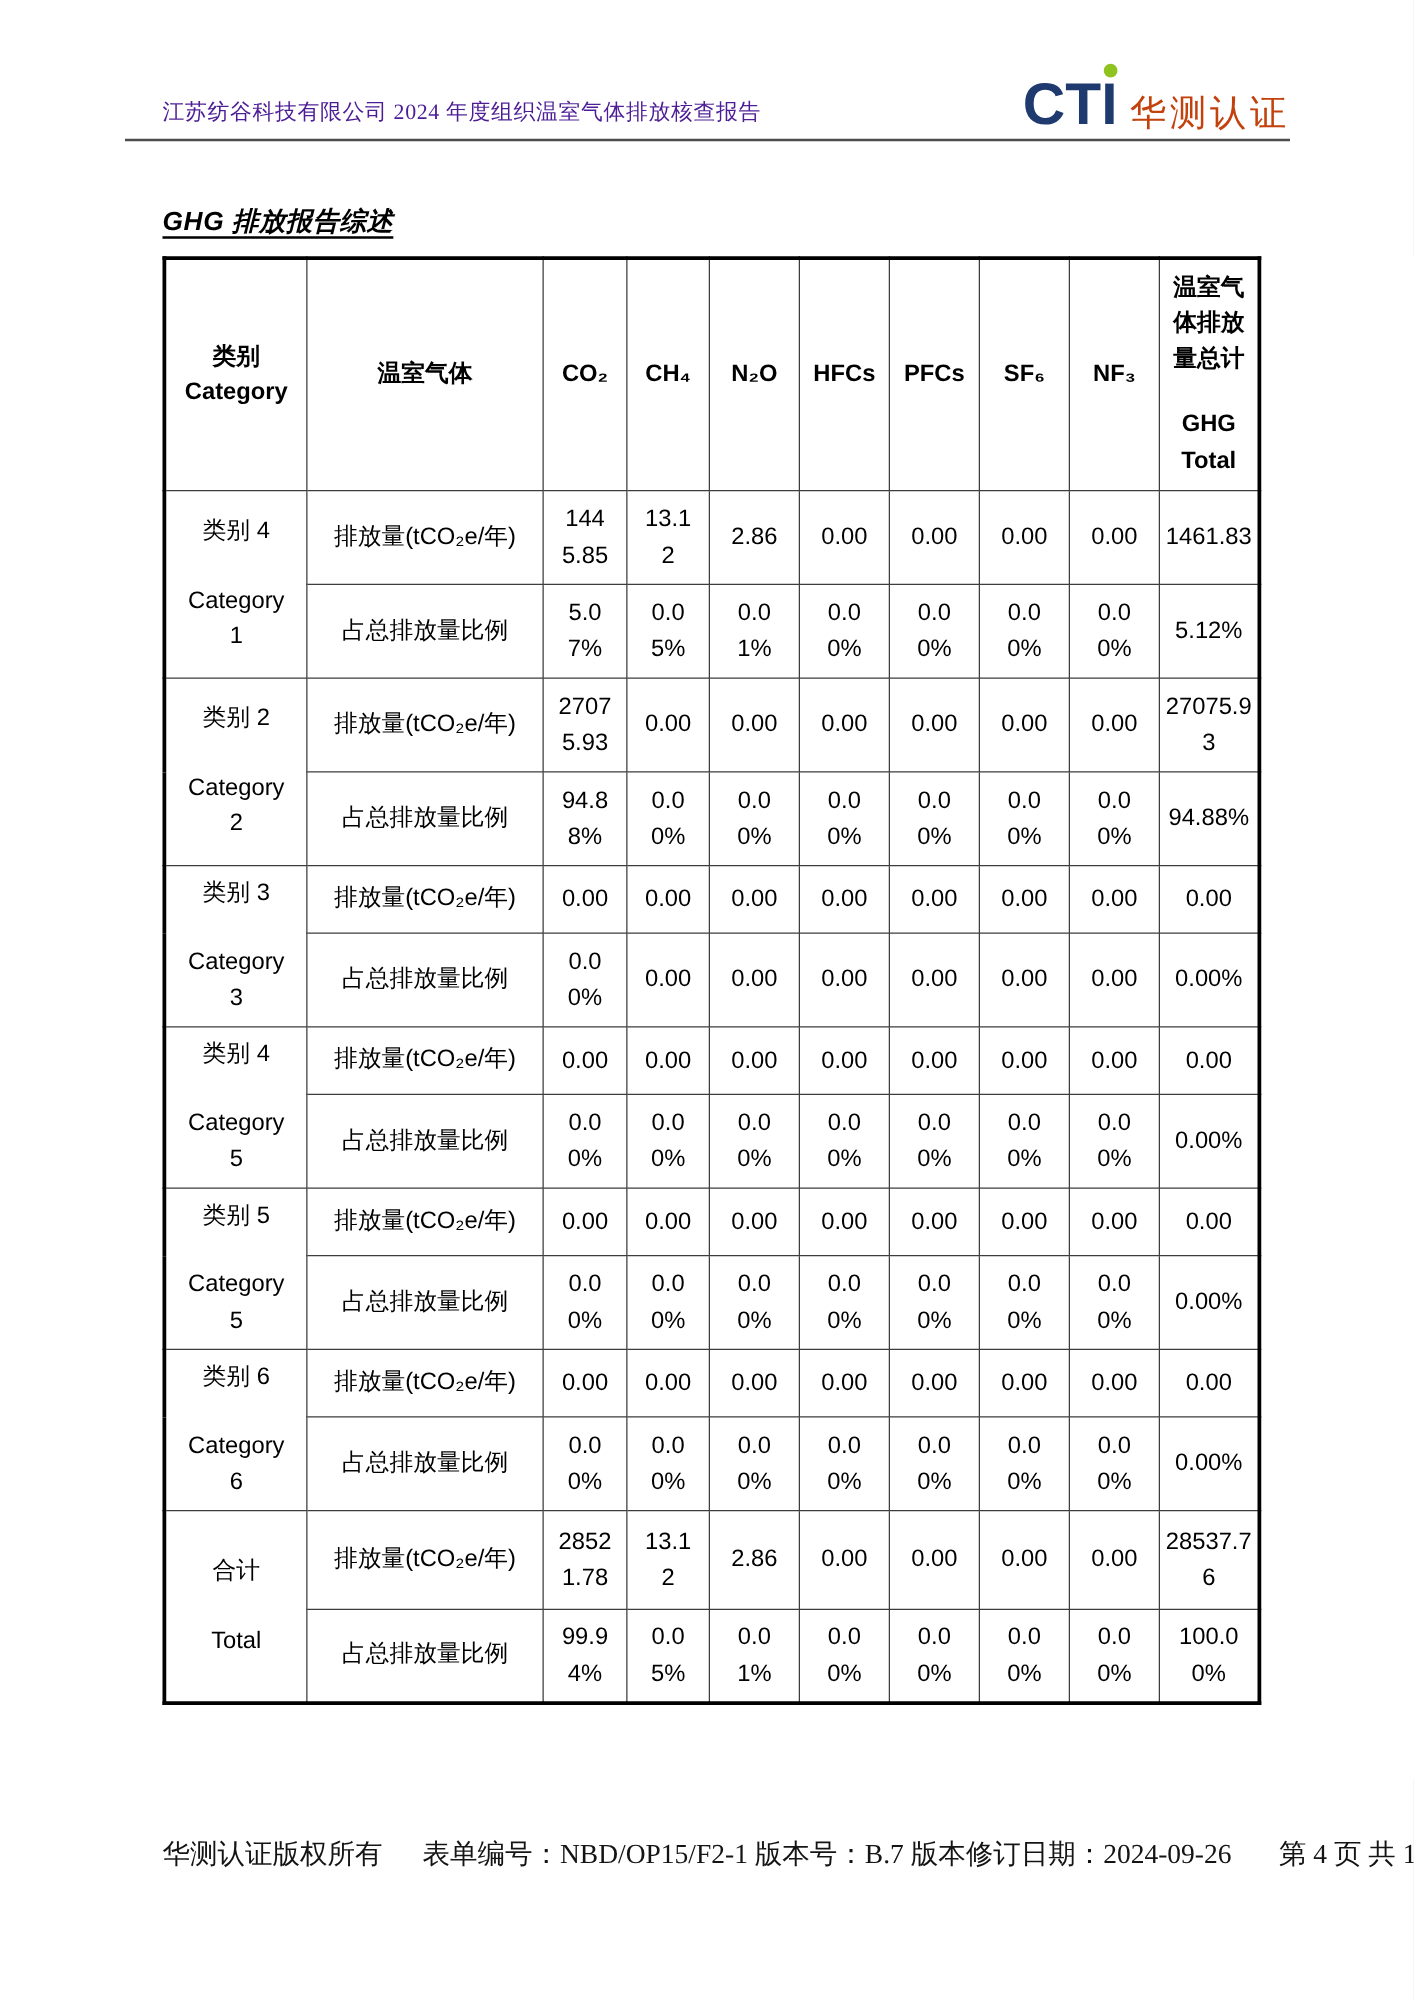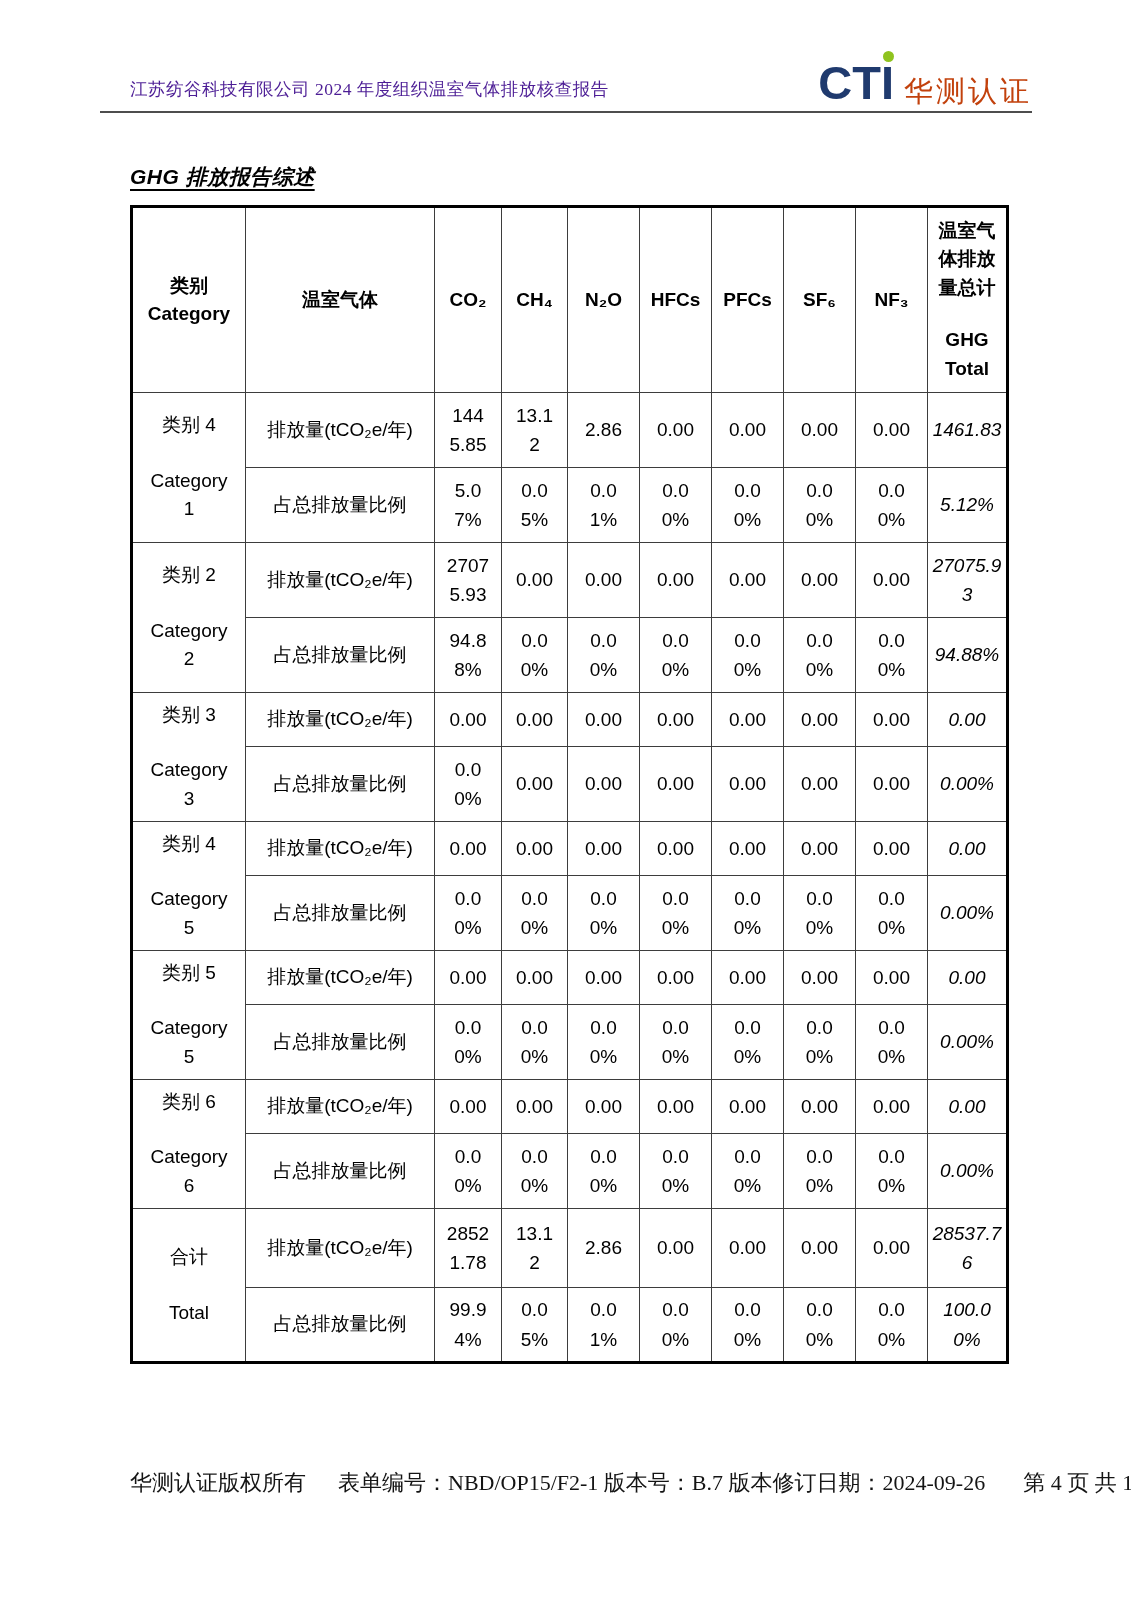--- a/index.html
+++ b/index.html
@@ -52,21 +52,21 @@
   tr.rh-xl   { height:79px; }
   tr.rh-sm   { height:54px; }
   .ghg th { font-weight:bold; line-height:1.5; padding:0 2px; }
   .th-cat   { padding:0 4px;margin-top:48px; }
   .th-total { padding:0 4px; }
   .th-total .gap-top { margin-top:24px; }
   .cat-cell { padding:0 12px; line-height:1.5; }
   .cat-en   { margin-top:27px; }
   .rowlab   { padding:0 8px; line-height:1.5; }
   .v  { word-break:break-all; line-height:1.55; padding:4px 10px; }
-  .vt { word-break:break-all; line-height:1.55; padding:4px 4px;font-style:italic; }
+  .vt { word-break:break-all; line-height:1.55; padding:4px 4px; }
   
   .page-footer {
     position:absolute; top:1468px; left:130px; width:885px;
     font-family:"Liberation Serif","DejaVu Serif",serif;
     font-size:22px; color:#141414; display:flex; white-space:nowrap;
   }
   .f-form { margin-left:32px; }
   .f-page { margin-left:38px; }
 </style>
 </head>

